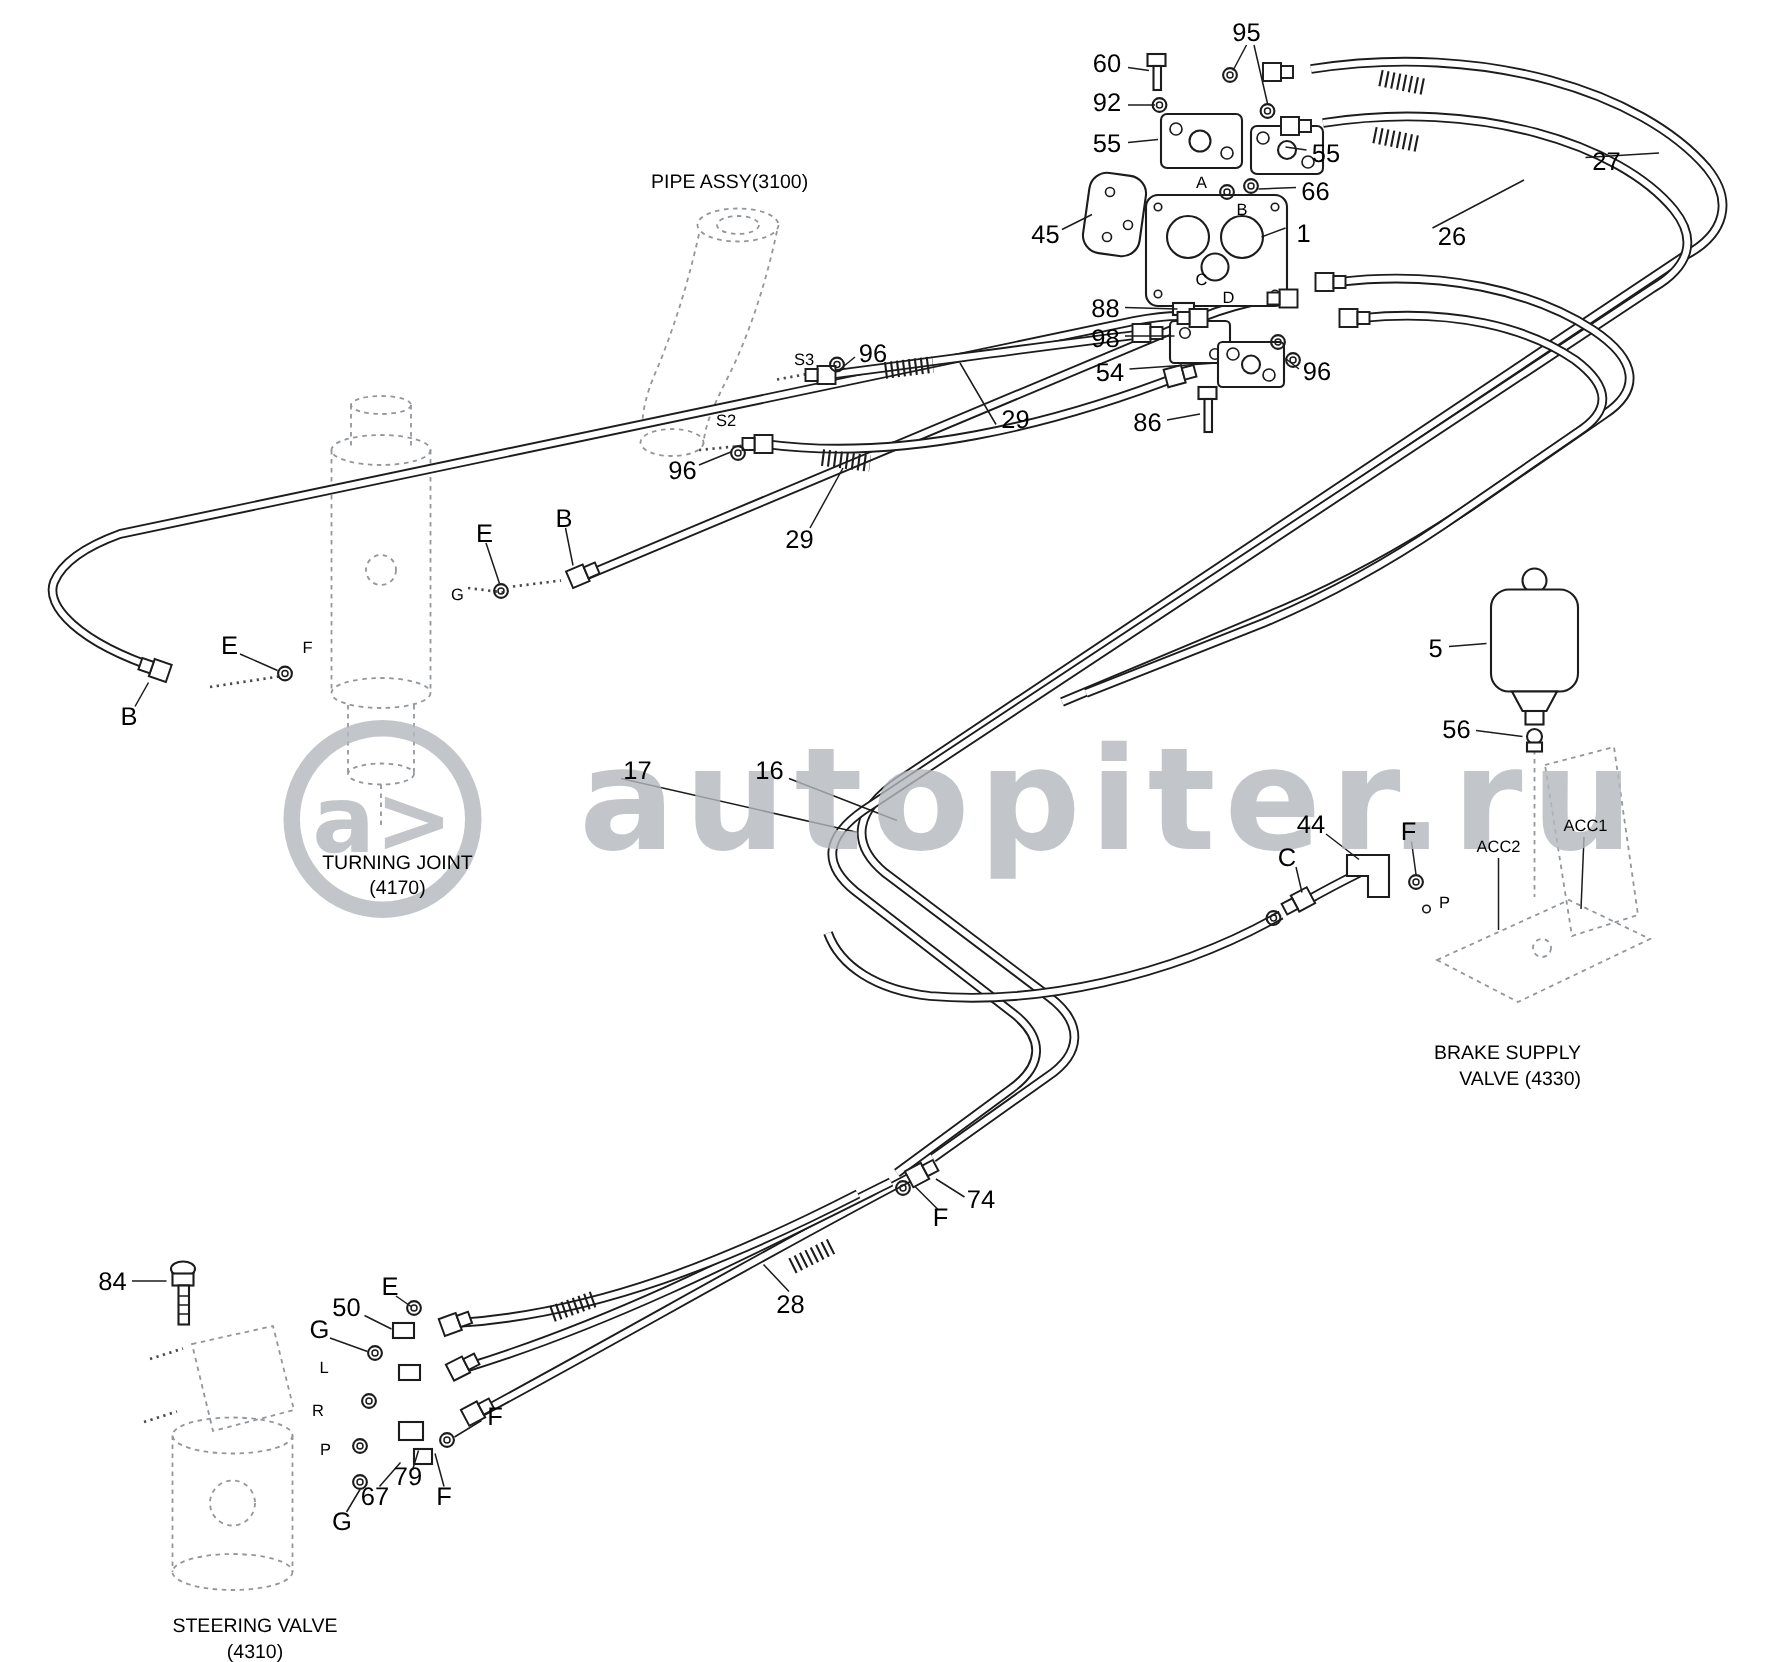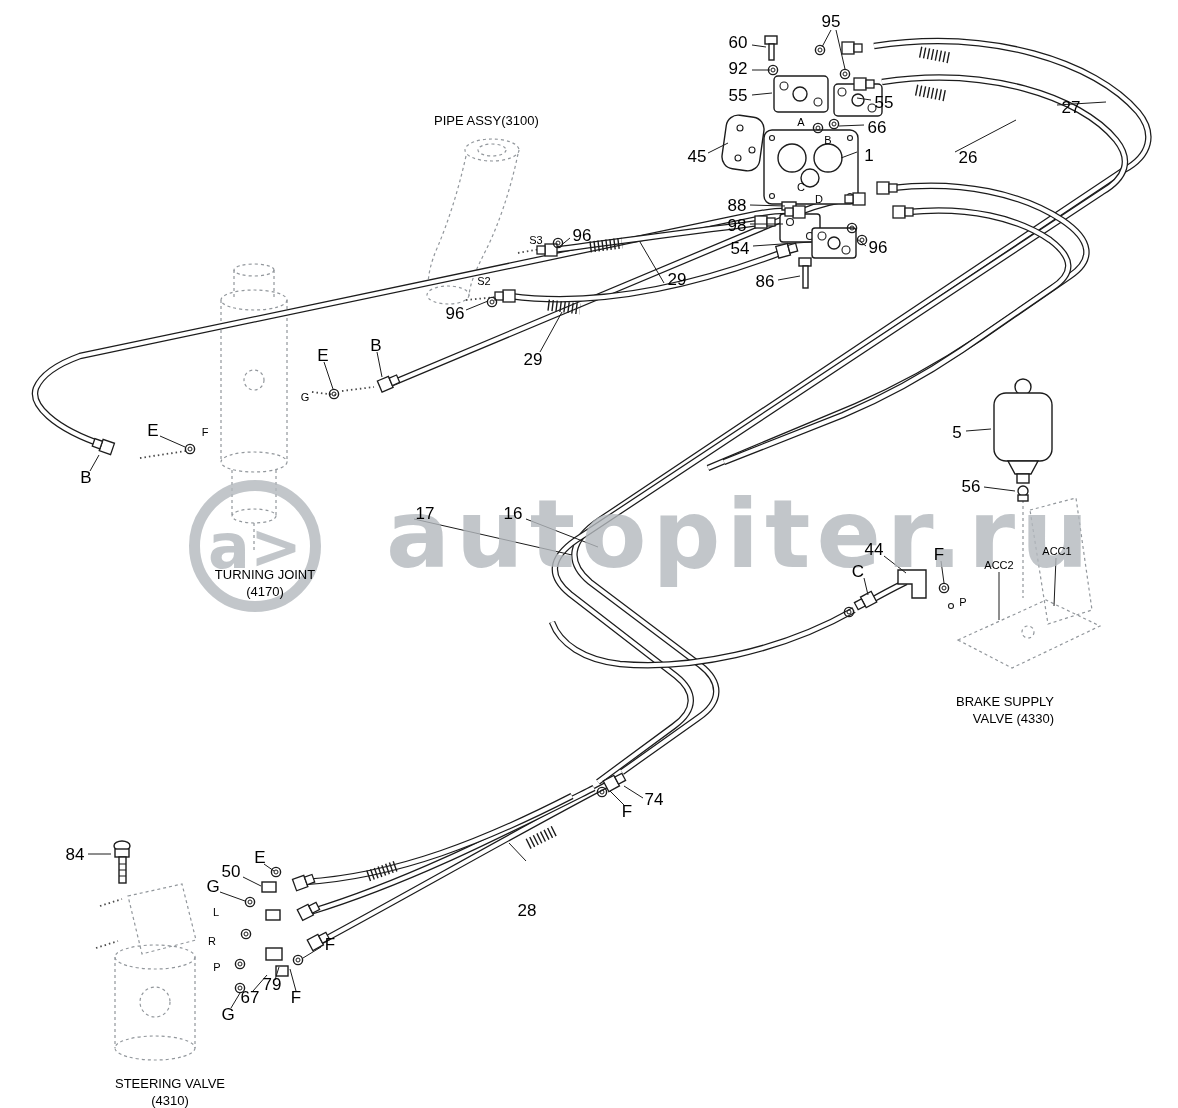--- a/index.html
+++ b/index.html
@@ -319,21 +319,21 @@
       <div class="callout lg" style="left: 86px; top: 478px;">B</div>
       <div class="callout lg" style="left: 401px; top: 514px; margin-left: 24px;">17</div>
       <div class="callout lg" style="left: 513px; top: 514px;">16</div>
       <div class="callout lg" style="left: 957px; top: 433px;">5</div>
       <div class="callout lg" style="left: 971px; top: 487px;">56</div>
       <div class="callout lg" style="left: 874px; top: 550px;">44</div>
       <div class="callout lg" style="left: 858px; top: 572px;">C</div>
       <div class="callout lg" style="left: 939px; top: 555px;">F</div>
       <div class="callout lg" style="left: 654px; top: 800px;">74</div>
       <div class="callout lg" style="left: 627px; top: 812px;">F</div>
-      <div class="callout lg" style="left: 527px; top: 911px;">28</div>
+      <div class="callout lg" style="left: 527px; top: 870px;">28</div>
       <div class="callout lg" style="left: 75px; top: 855px;">84</div>
       <div class="callout lg" style="left: 231px; top: 872px;">50</div>
       <div class="callout lg" style="left: 260px; top: 858px;">E</div>
       <div class="callout lg" style="left: 213px; top: 887px;">G</div>
       <div class="callout lg" style="left: 330px; top: 945px;">F</div>
       <div class="callout lg" style="left: 250px; top: 998px;">67</div>
       <div class="callout lg" style="left: 272px; top: 985px;">79</div>
       <div class="callout lg" style="left: 296px; top: 998px;">F</div>
       <div class="callout lg" style="left: 228px; top: 1015px;">G</div>
       <div class="callout sm" style="left: 801px; top: 122px;">A</div>

